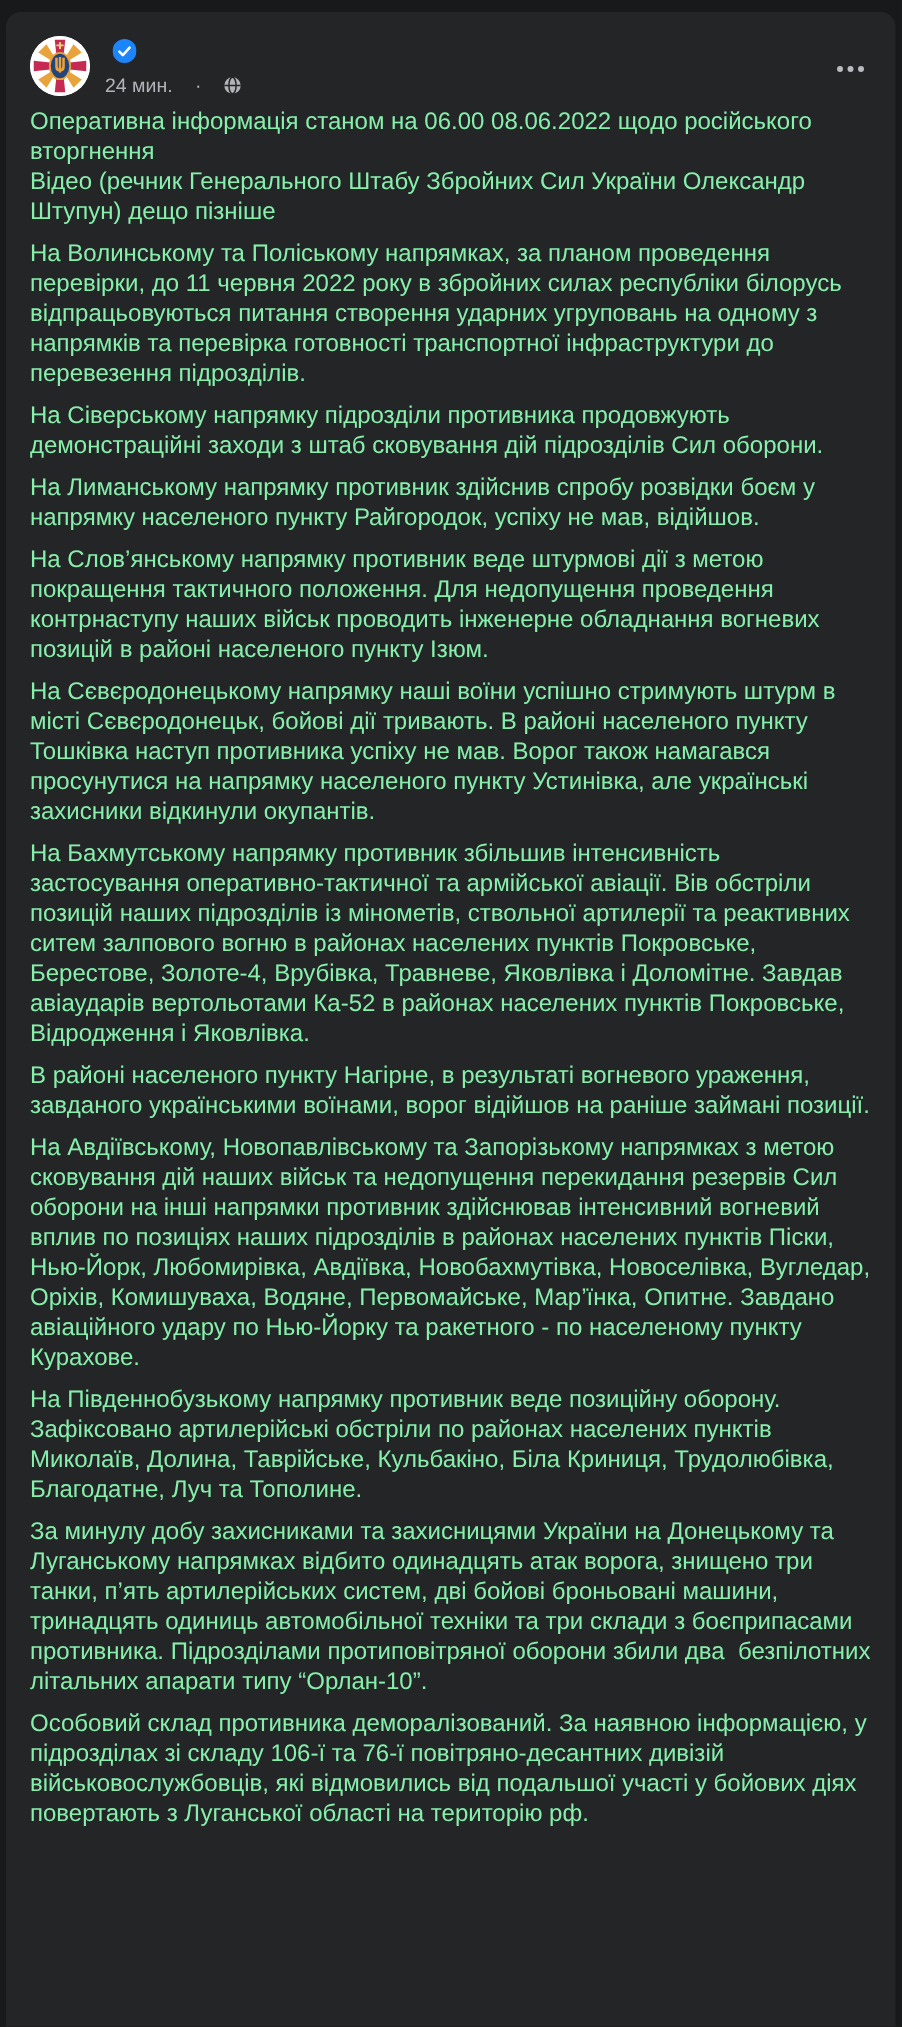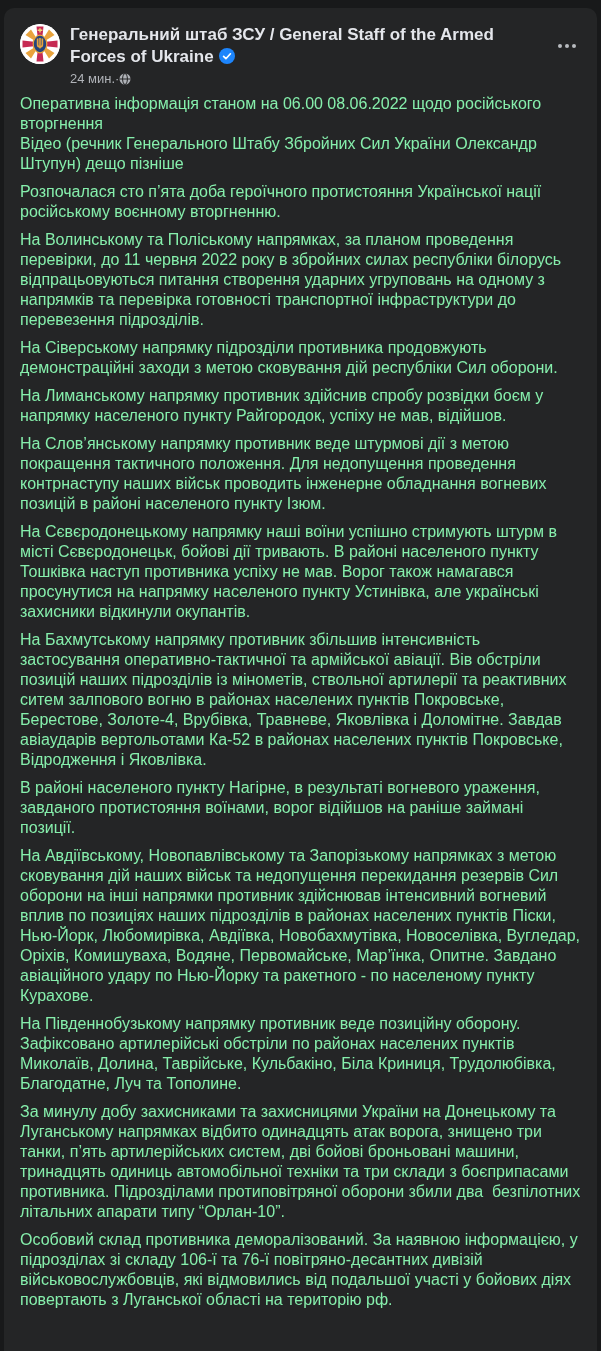--- a/index.html
+++ b/index.html
@@ -44,21 +44,21 @@
     font-weight: 700;
     color: #e4e6eb;
     max-width: 500px;
     cursor: pointer;
   }
   .author .verified { margin-left: 5px; vertical-align: -2px; }
   .meta {
     margin-top: 3px;
     display: flex;
     align-items: center;
-    gap: 0;
+    gap: 15px;
     font-size: 13px;
     color: #b0b3b8;
   }
   .meta .timestamp { cursor: pointer; }
   .meta .sep { color: #b0b3b8; }
   .more-btn {
     position: absolute;
     top: 20px;
     right: 12px;
     width: 36px;
@@ -106,21 +106,21 @@
         <path d="M37.5 16.5 v7 L23.5 22 v-4 Z" fill="#c62a53"></path>
         <path d="M19.3 4.2 h1.4 v4.4 h-1.4 Z M17.6 5.6 h4.8 v1.3 h-4.8 Z" fill="#f3d27a"></path>
         <ellipse cx="20" cy="20" rx="6.8" ry="8.8" fill="#24457c" stroke="#e8a33d" stroke-width="1.2"></ellipse>
         <path d="M16.8 14.5 v6.2 q0 3 3.2 3 q3.2 0 3.2 -3 v-6.2 h-1.7 v5.9 q0 1.5 -1.5 1.5 q-1.5 0 -1.5 -1.5 v-5.9 Z" fill="#e8a33d"></path>
         <rect x="19.2" y="14" width="1.6" height="10.4" fill="#e8a33d"></rect>
       </svg>
     </div>
 
     <div class="header-text">
       <div class="author">
-        <span>Генеральний штаб ЗСУ / General Staff of the Armed Forces of Ukraine</span><svg class="verified" width="16" height="16" viewBox="0 0 16 16">
+        <svg class="verified" width="16" height="16" viewBox="0 0 16 16">
           <circle cx="8" cy="8" r="8" fill="#1d85fc"></circle>
           <path d="M4.6 8.4 L6.9 10.7 L11.4 5.8" stroke="#ffffff" stroke-width="1.7" fill="none" stroke-linecap="round" stroke-linejoin="round"></path>
         </svg>
       </div>
       <div class="meta">
         <span class="timestamp">24 мин.</span>
         <span class="sep">·</span>
         <svg width="12" height="12" viewBox="0 0 12 12">
           <circle cx="6" cy="6" r="5.5" fill="#b0b3b8"></circle>
           <path d="M0.5 6 h11" stroke="#242526" stroke-width="1"></path>
@@ -134,27 +134,26 @@
       <span class="dot"></span>
       <span class="dot"></span>
     </div>
 
   </div>
 
   <div class="content">
 
   <p class="post-text">Оперативна інформація станом на 06.00 08.06.2022 щодо російського вторгнення
 Відео (речник Генерального Штабу Збройних Сил України Олександр Штупун) дещо пізніше</p>
-      <p class="post-text">Розпочалася сто п’ята доба героїчного протистояння Української нації російському воєнному вторгненню.</p>
       <p class="post-text">На Волинському та Поліському напрямках, за планом проведення перевірки, до 11 червня 2022 року в збройних силах республіки білорусь відпрацьовуються питання створення ударних угруповань на одному з напрямків та перевірка готовності транспортної інфраструктури до перевезення підрозділів.</p>
-      <p class="post-text">На Сіверському напрямку підрозділи противника продовжують демонстраційні заходи з метою сковування дій республіки Сил оборони.</p>
+      <p class="post-text">На Сіверському напрямку підрозділи противника продовжують демонстраційні заходи з штаб сковування дій підрозділів Сил оборони.</p>
       <p class="post-text">На Лиманському напрямку противник здійснив спробу розвідки боєм у напрямку населеного пункту Райгородок, успіху не мав, відійшов.</p>
       <p class="post-text">На Слов’янському напрямку противник веде штурмові дії з метою покращення тактичного положення. Для недопущення проведення контрнаступу наших військ проводить інженерне обладнання вогневих позицій в районі населеного пункту Ізюм.</p>
       <p class="post-text">На Сєвєродонецькому напрямку наші воїни успішно стримують штурм в місті Сєвєродонецьк, бойові дії тривають. В районі населеного пункту Тошківка наступ противника успіху не мав. Ворог також намагався просунутися на напрямку населеного пункту Устинівка, але українські захисники відкинули окупантів.</p>
       <p class="post-text">На Бахмутському напрямку противник збільшив інтенсивність застосування оперативно-тактичної та армійської авіації. Вів обстріли позицій наших підрозділів із мінометів, ствольної артилерії та реактивних ситем залпового вогню в районах населених пунктів Покровське, Берестове, Золоте-4, Врубівка, Травневе, Яковлівка і Доломітне. Завдав авіаударів вертольотами Ка-52 в районах населених пунктів Покровське, Відродження і Яковлівка.</p>
-      <p class="post-text">В районі населеного пункту Нагірне, в результаті вогневого ураження, завданого протистояння воїнами, ворог відійшов на раніше займані позиції.</p>
+      <p class="post-text">В районі населеного пункту Нагірне, в результаті вогневого ураження, завданого українськими воїнами, ворог відійшов на раніше займані позиції.</p>
       <p class="post-text">На Авдіївському, Новопавлівському та Запорізькому напрямках з метою сковування дій наших військ та недопущення перекидання резервів Сил оборони на інші напрямки противник здійснював інтенсивний вогневий вплив по позиціях наших підрозділів в районах населених пунктів Піски, Нью-Йорк, Любомирівка, Авдіївка, Новобахмутівка, Новоселівка, Вугледар, Оріхів, Комишуваха, Водяне, Первомайське, Мар’їнка, Опитне. Завдано авіаційного удару по Нью-Йорку та ракетного - по населеному пункту Курахове.</p>
       <p class="post-text">На Південнобузькому напрямку противник веде позиційну оборону. Зафіксовано артилерійські обстріли по районах населених пунктів Миколаїв, Долина, Таврійське, Кульбакіно, Біла Криниця, Трудолюбівка, Благодатне, Луч та Тополине.</p>
       <p class="post-text">За минулу добу захисниками та захисницями України на Донецькому та Луганському напрямках відбито одинадцять атак ворога, знищено три танки, п’ять артилерійських систем, дві бойові броньовані машини, тринадцять одиниць автомобільної техніки та три склади з боєприпасами противника. Підрозділами протиповітряної оборони збили два  безпілотних літальних апарати типу “Орлан-10”.</p>
       <p class="post-text">Особовий склад противника деморалізований. За наявною інформацією, у підрозділах зі складу 106-ї та 76-ї повітряно-десантних дивізій військовослужбовців, які відмовились від подальшої участі у бойових діях повертають з Луганської області на територію рф.</p>
     </div>
 
 </div>
 
 </body></html>

